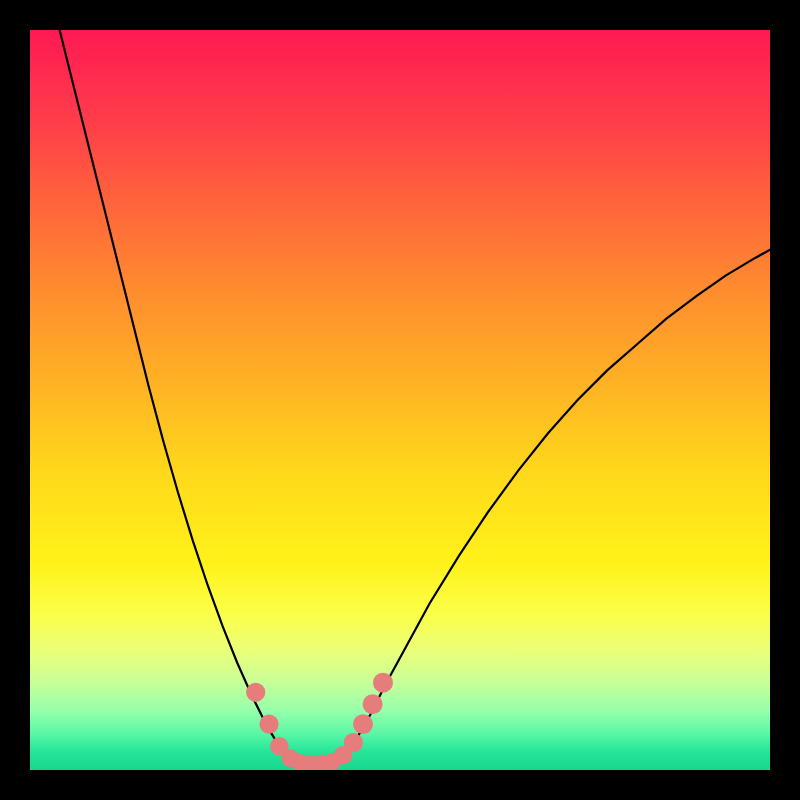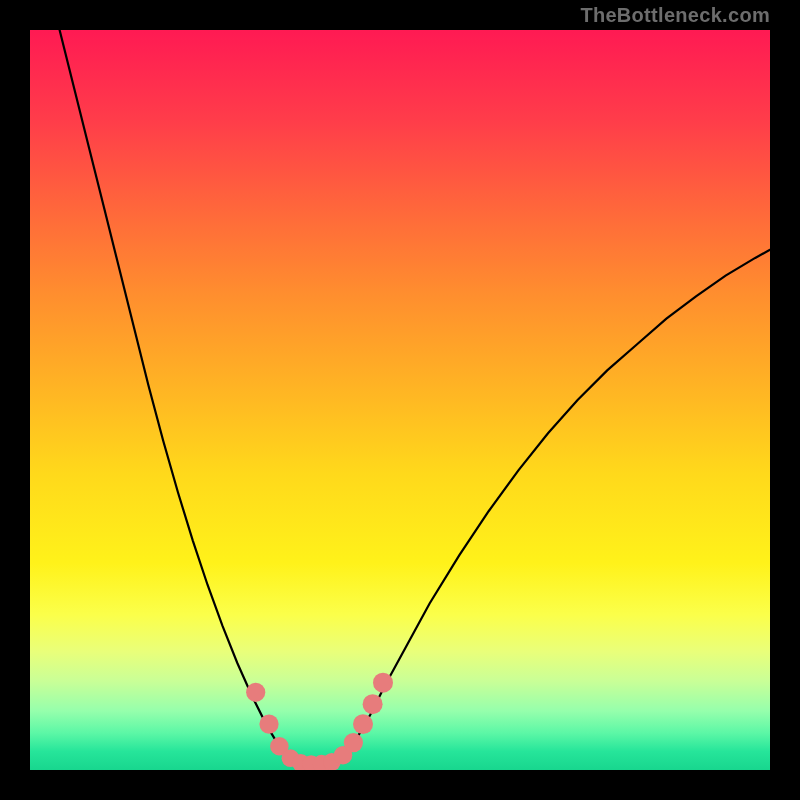--- a/index.html
+++ b/index.html
@@ -66,21 +66,20 @@
   }
   .marker {
     fill: #e77c7c;
     stroke: none;
   }
 </style>
 </head>
 <body>
 
 <div class="frame">
-  <div class="attribution">TheBottleneck.com</div>
   <div class="plot-area">
     <svg class="lines" viewBox="0 0 740 740" preserveAspectRatio="none">
       <path id="curve-path" class="curve" d="M 29.60 0.00 L 44.40 59.20 L 59.20 118.40 L 74.00 177.60 L 88.80 236.80 L 103.60 296.00 L 118.40 355.20 L 133.20 410.70 L 148.00 462.50 L 162.80 510.60 L 177.60 555.00 L 192.40 595.70 L 207.20 632.70 L 222.00 666.00 L 236.80 695.60 L 247.90 714.10 L 259.00 728.90 L 259.00 728.90 L 266.40 733.34 L 273.80 735.56 L 281.20 735.93 L 288.60 735.93 L 296.00 735.19 L 303.40 733.34 L 310.80 728.90 L 310.80 728.90 L 325.60 710.40 L 340.40 684.50 L 355.20 654.90 L 377.40 614.20 L 399.60 573.50 L 429.20 525.40 L 458.80 481.00 L 488.40 440.30 L 518.00 403.30 L 547.60 370.00 L 577.20 340.40 L 606.80 314.50 L 636.40 288.60 L 666.00 266.40 L 695.60 245.68 L 725.20 227.92 L 740.00 219.78"></path>
       <g id="markers">
           <circle cx="225.70" cy="662.30" r="9.62" class="marker" fill="#e77c7c"></circle>
           <circle cx="239.02" cy="694.12" r="9.62" class="marker" fill="#e77c7c"></circle>
           <circle cx="249.38" cy="716.32" r="9.25" class="marker" fill="#e77c7c"></circle>
           <circle cx="260.48" cy="728.16" r="8.88" class="marker" fill="#e77c7c"></circle>
           <circle cx="270.84" cy="732.97" r="8.88" class="marker" fill="#e77c7c"></circle>
           <circle cx="281.20" cy="734.08" r="8.88" class="marker" fill="#e77c7c"></circle>

